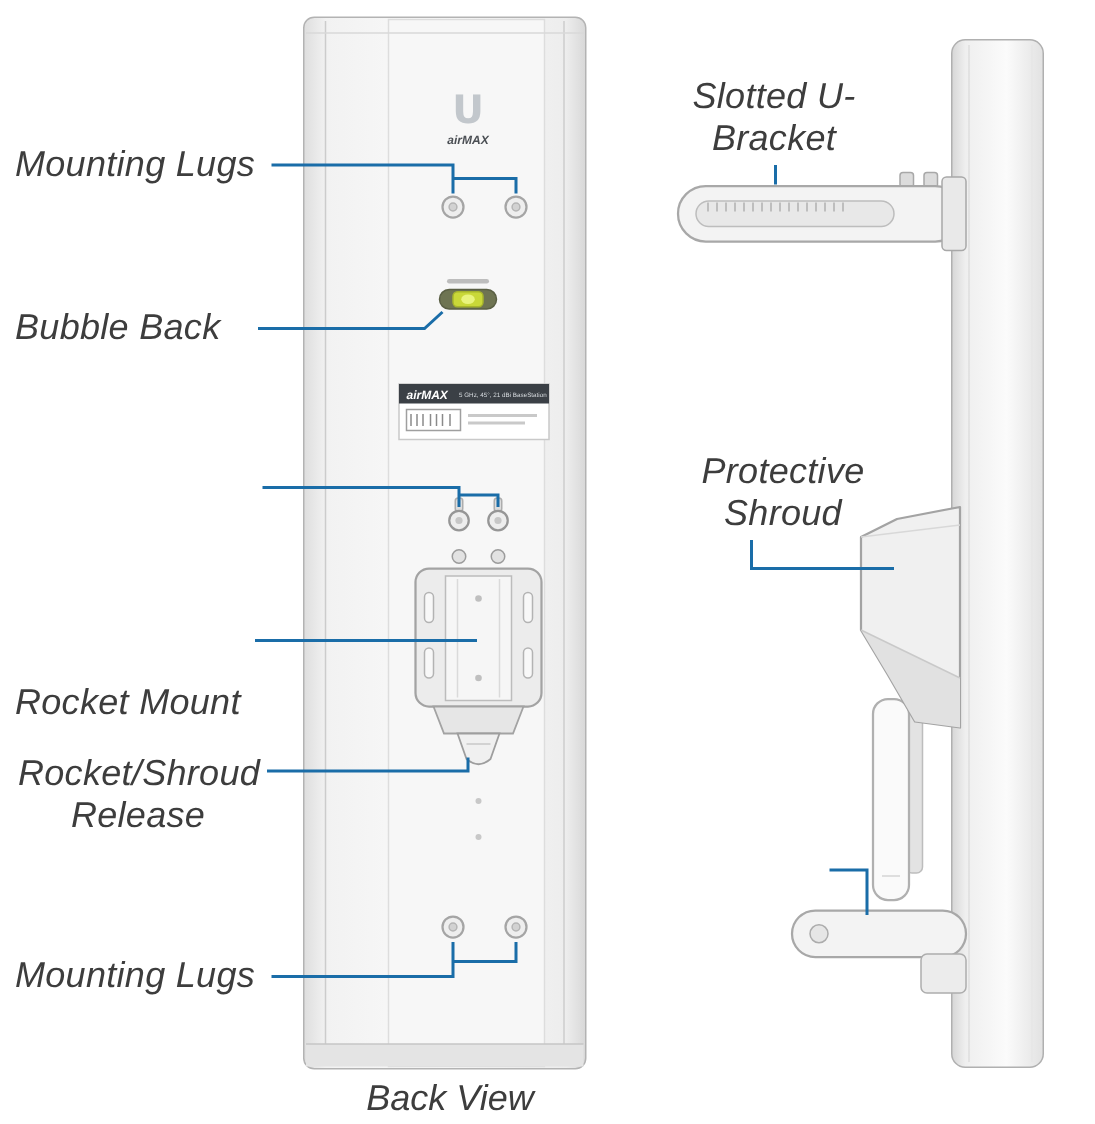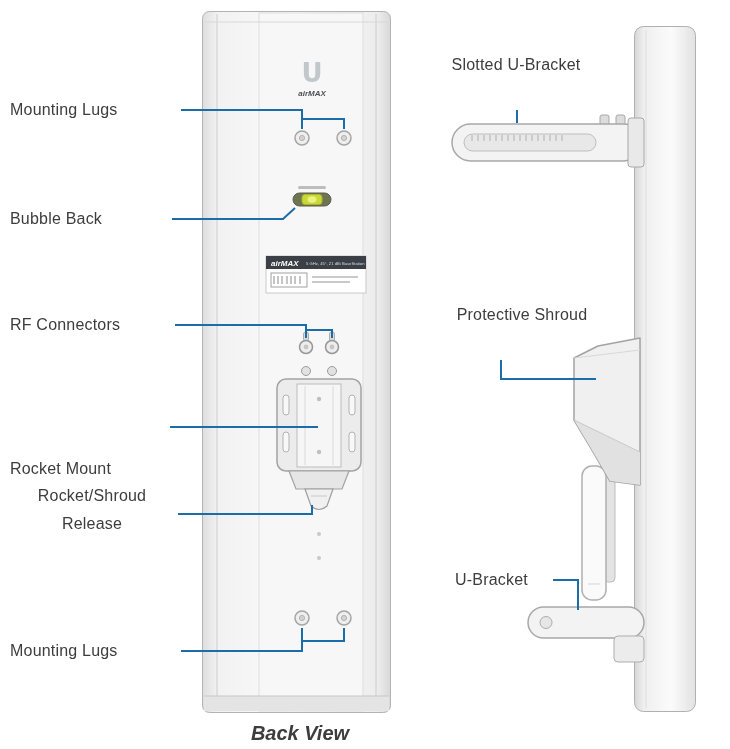--- a/index.html
+++ b/index.html
@@ -2,32 +2,33 @@
 <html style="--accent: #1a6da8; --label_text: #3d3d3d;"><head>
 <meta charset="utf-8">
 <style>
   * { margin:0; padding:0; box-sizing:border-box; }
   html,body { background:#ffffff; }
   body { font-family:"Liberation Sans",sans-serif; }
   .canvas { position:relative; width:730px; height:749px; background:#ffffff; overflow:hidden; }
   .canvas svg { position:absolute; left:0; top:0; }
   .label {
     position:absolute;
-    font-size:16px;
+    font-style:italic;
+    font-size:24px;
     line-height:28px;
     letter-spacing:.2px;
     color:var(--label_text,#3d3d3d);
   }
   .label.right  { }
   .label.center { text-align:center; }
   .caption {
     position:absolute;
     font-style:italic;
-    font-weight:bold;
-    font-size:20px;
+    font-weight:normal;
+    font-size:24px;
     line-height:22px;
     text-align:center;
     color:var(--label_text,#3d3d3d);
   }
   .callout { stroke:var(--accent,#1a6da8); stroke-width:2; fill:none; }
 </style>
 </head>
 <body>
 
 <div class="canvas">
@@ -175,24 +176,22 @@
       <path class="callout" d="M178 514 H312 V505"></path>
       <path class="callout" d="M181 651 H302 V628 M302 641 H344 V628"></path>
       <path class="callout" d="M517 110 V123"></path>
       <path class="callout" d="M501 360 V379 H596"></path>
       <path class="callout" d="M553 580 H578 V610"></path>
     </g>
   </svg>
 
   <div class="label right" style="left:10px;  top:96px;  width:168px;">Mounting Lugs</div>
   <div class="label right" style="left:10px;  top:205px; width:158px;">Bubble Back</div>
-  <div class="label right" style="left:10px;  top:311px; width:160px;">RF Connectors</div>
   <div class="label right" style="left:10px;  top:413px; width:156px;margin-top:42px;">Rocket Mount</div>
-  <div class="label center" style="left:12px;  top:482px; width:160px;">Rocket/Shroud Release</div>
+  <div class="label center" style="left:12px;  top:502px; width:160px;">Rocket/Shroud Release</div>
   <div class="label right" style="left:10px;  top:637px; width:168px;">Mounting Lugs</div>
 
   <div class="label center" style="left:446px; top:51px;  width:140px;">Slotted U-Bracket</div>
   <div class="label center" style="left:452px; top:301px; width:140px;">Protective Shroud</div>
-  <div class="label" style="left:455px; top:566px; width:120px;">U-Bracket</div>
 
   <div class="caption" style="left:210px; top:722px; width:180px;">Back View</div>
 
 </div>
 
 </body></html>

